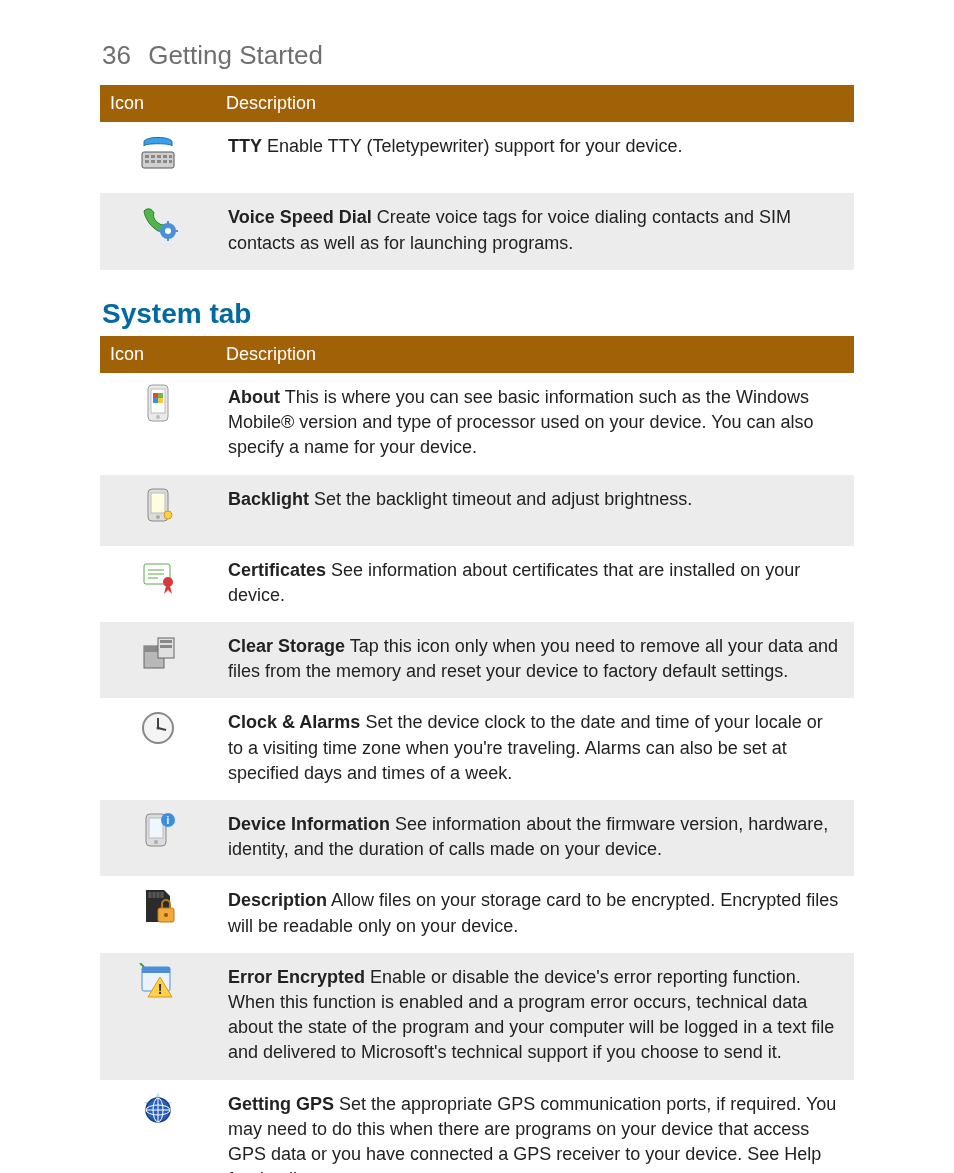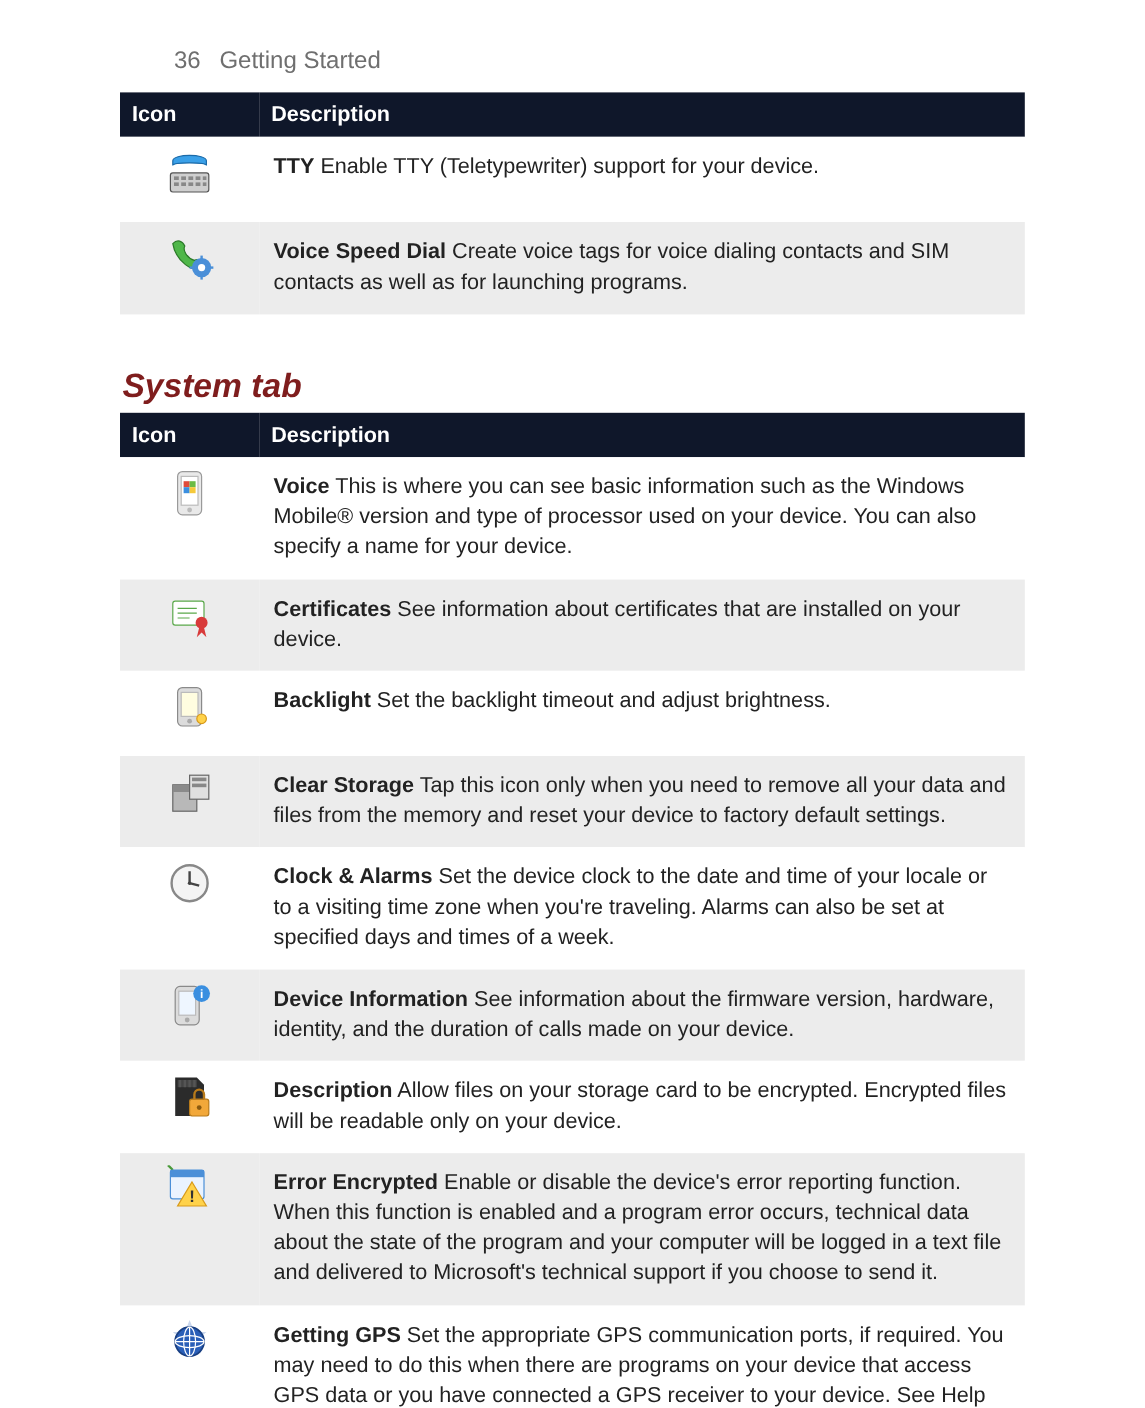--- a/index.html
+++ b/index.html
@@ -9,45 +9,43 @@
     width: 954px;
   }
   .page {
     width: 954px;
     box-sizing: border-box;
     padding: 40px 100px 80px 100px;
     font-family: "Segoe UI", "Myriad Pro", "Helvetica Neue", Arial, sans-serif;
     color: #222;
   }
   .running-head {
-    font-size: 20px;
+    font-size: 26px;
     color: #6f6f6f;
     font-weight: 400;
     padding: 0 0 14px 2px;
-    margin-left: 43px;
   }
   .running-head .pgnum { margin-right: 10px; }
   .section-title {
     font-size: 28px;
     font-weight: 700;
-    color: #7f1d1d;
-    margin: 44px 0 6px 2px;
-    font-style: italic;
+    color: #0369a1;
+    margin: 28px 0 6px 2px;
   }
   table.settings {
     width: 100%;
     border-collapse: collapse;
     font-size: 18px;
     line-height: 1.4;
   }
   table.settings thead th {
-    background: #0f172a;
+    background: #a16207;
     color: #ffffff;
     text-align: left;
-    font-weight: 700;
+    font-weight: 400;
     padding: 6px 10px;
     font-size: 18px;
   }
   table.settings thead th.icon-col { width: 92px; }
   table.settings tbody tr:nth-child(odd)  td { background: #ffffff; }
   table.settings tbody tr:nth-child(even) td { background: #ececec; }
   table.settings td {
     vertical-align: top;
     padding: 12px 12px 14px 12px;
     color: #222;
@@ -221,33 +219,33 @@
       <tr>
         <th class="icon-col">Icon</th>
         <th>Description</th>
       </tr>
     </thead>
     <tbody id="section2-body">
         <tr>
           <td class="icon-cell"><span class="icon-wrap"><svg>
                 <use href="#about-icon"></use>
               </svg></span></td>
-          <td class="desc"><span class="term">Voice</span>  <span>This is where you can see basic information such as the Windows Mobile® version and type of processor used on your device. You can also specify a name for your device.</span></td>
+          <td class="desc"><span class="term">About</span>  <span>This is where you can see basic information such as the Windows Mobile® version and type of processor used on your device. You can also specify a name for your device.</span></td>
+        </tr>
+        <tr>
+          <td class="icon-cell"><span class="icon-wrap"><svg>
+                <use href="#backlight-icon"></use>
+              </svg></span></td>
+          <td class="desc"><span class="term">Backlight</span>  <span>Set the backlight timeout and adjust brightness.</span></td>
         </tr>
         <tr>
           <td class="icon-cell"><span class="icon-wrap"><svg>
                 <use href="#certificates-icon"></use>
               </svg></span></td>
           <td class="desc"><span class="term">Certificates</span>  <span>See information about certificates that are installed on your device.</span></td>
-        </tr>
-        <tr>
-          <td class="icon-cell"><span class="icon-wrap"><svg>
-                <use href="#backlight-icon"></use>
-              </svg></span></td>
-          <td class="desc"><span class="term">Backlight</span>  <span>Set the backlight timeout and adjust brightness.</span></td>
         </tr>
         <tr>
           <td class="icon-cell"><span class="icon-wrap"><svg>
                 <use href="#clear-storage-icon"></use>
               </svg></span></td>
           <td class="desc"><span class="term">Clear Storage</span>  <span>Tap this icon only when you need to remove all your data and files from the memory and reset your device to factory default settings.</span></td>
         </tr>
         <tr>
           <td class="icon-cell"><span class="icon-wrap"><svg>
                 <use href="#clock-alarms-icon"></use>

